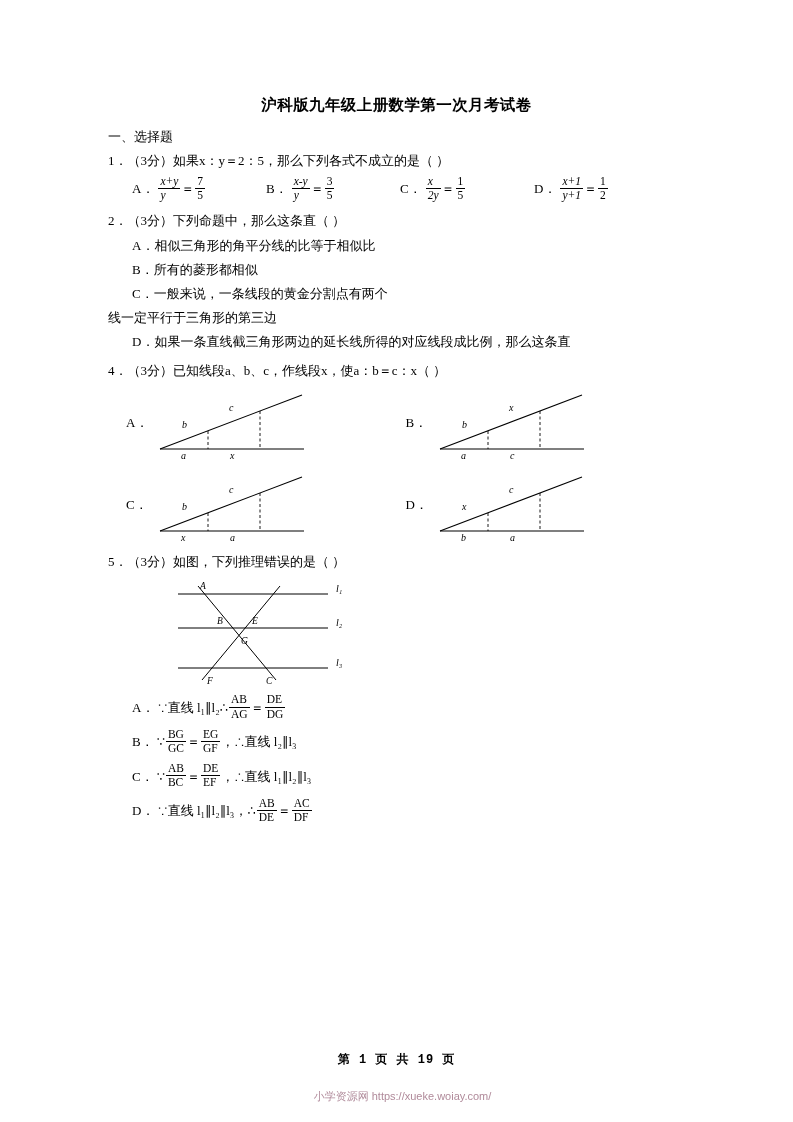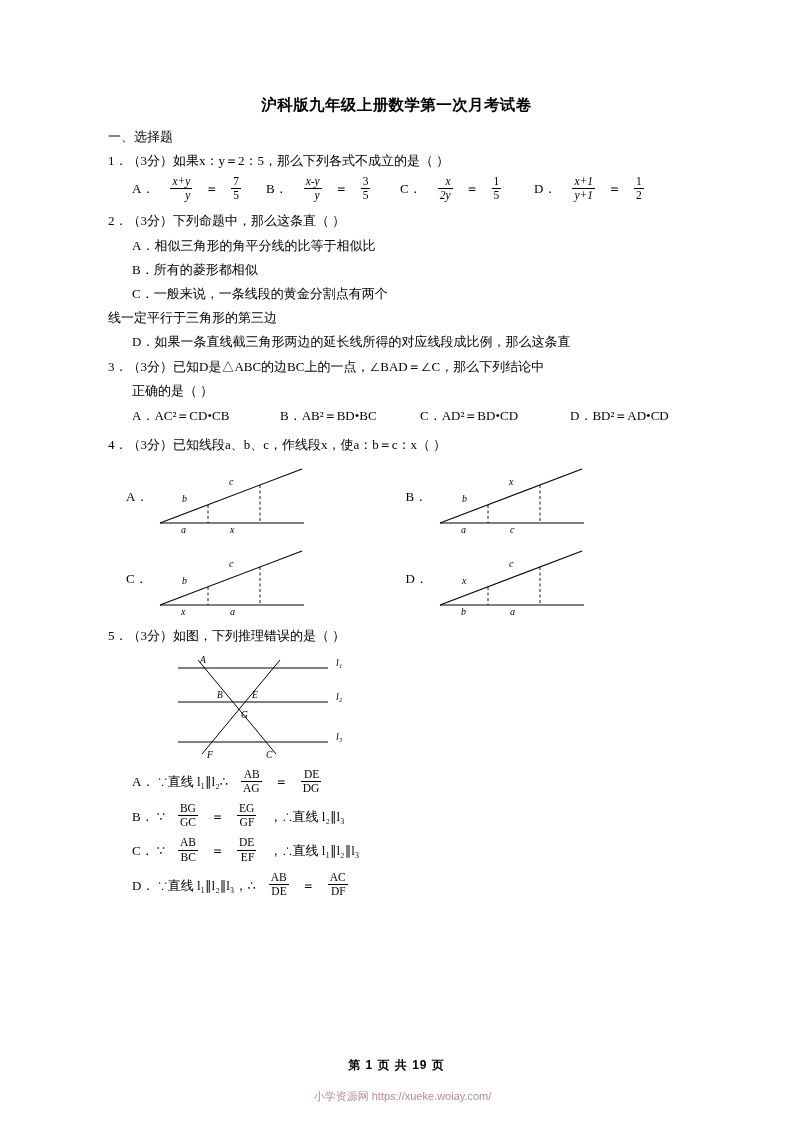--- a/index.html
+++ b/index.html
@@ -51,24 +51,24 @@
   }
   .indent {
     padding-left: 24px;
   }
   .it { font-style: italic; font-family: "Liberation Serif", serif; }
 
   
   .frac {
     display: inline-block;
     vertical-align: middle;
-    text-align: right;
+    text-align: left;
     font-size: 11.5px;
     line-height: 1.15;
-    margin: 0 13px;
+    margin: 0 1px;
     position: relative;
     top: -0.5px;
   }
   .frac .num { display: block; padding: 0 2px; }
   .frac .den { display: block; padding: 0 2px; border-top: 1px solid #000; }
 
   .opt-row {
     display: flex;
     align-items: center;
     gap: 0px;
@@ -101,23 +101,23 @@
     text-align: left;
   }
   svg { display: block; }
 
   .q5fig { margin: 4px 0 2px 56px; }
 
   .footer {
     position: absolute;
     left: 0;
     right: 0;
-    bottom: 48px;
+    bottom: 54px;
     text-align: center;
-    font-family: Liberation Sans, sans-serif;
+    font-family: Liberation Mono, monospace;
     font-weight: bold;
     font-size: 12px;
     letter-spacing: 1px;
   }
   .watermark {
     position: absolute;
     left: 12px;
     right: 0;
     bottom: 18px;
     text-align: center;
@@ -191,30 +191,20 @@
 
   <div class="q" style="margin-top:8px">
     <div class="q-stem"><span>2．</span><span>（3分）</span><span>下列命题中，那么这条直（      ）</span></div>
     <div class="opt-line indent">A．相似三角形的角平分线的比等于相似比</div>
     <div class="opt-line indent">B．所有的菱形都相似</div>
     <div class="opt-line indent">C．一般来说，一条线段的黄金分割点有两个</div>
     <div class="opt-line">线一定平行于三角形的第三边</div>
     <div class="opt-line indent">D．如果一条直线截三角形两边的延长线所得的对应线段成比例，那么这条直</div>
   </div>
 
-  <div class="q" style="margin-top:4px">
-    <div class="q-stem"><span>3．</span><span>（3分）</span><span>已知D是△ABC的边BC上的一点，∠BAD＝∠C，那么下列结论中</span></div>
-    <div class="opt-line indent">正确的是（      ）</div>
-    <div class="opt-row indent">
-      <div class="opt-cell" style="width:148px">A．AC²＝CD•CB</div>
-      <div class="opt-cell" style="width:140px">B．AB²＝BD•BC</div>
-      <div class="opt-cell" style="width:150px">C．AD²＝BD•CD</div>
-      <div class="opt-cell">D．BD²＝AD•CD</div>
-    </div>
-  </div>
 
   <div class="q" style="margin-top:8px">
     <div class="q-stem"><span>4．</span><span>（3分）</span><span>已知线段a、b、c，作线段x，使a：b＝c：x（      ）</span></div>
 
     <div class="figs">
 
       <div class="fig-row">
         <div class="fig-item" style="margin-left:18px">
           <span class="lbl">A．</span>
           <svg width="160" height="72" viewBox="0 0 160 72">

